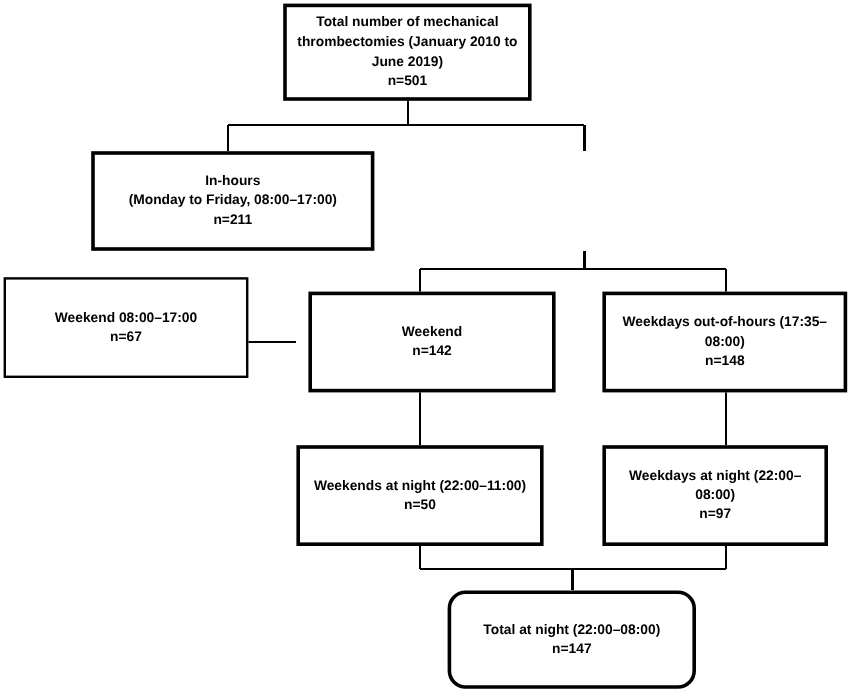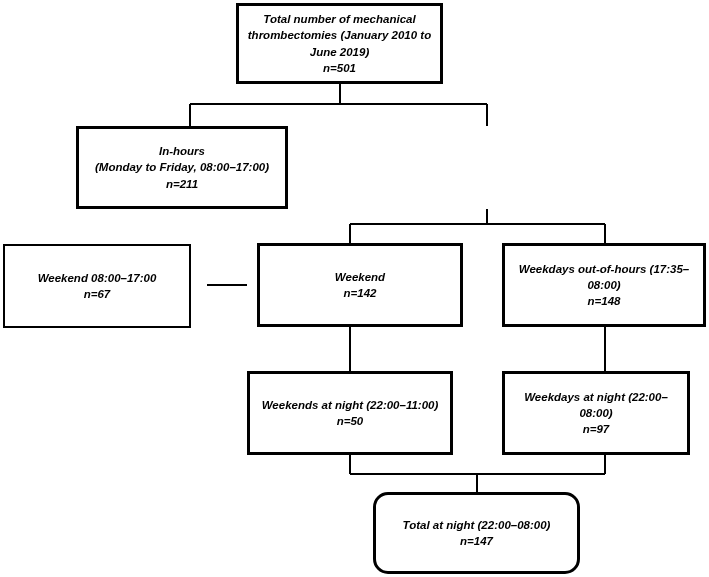--- a/index.html
+++ b/index.html
@@ -7,21 +7,20 @@
     padding: 0;
     background: #ffffff;
   }
   #flowchart {
     position: relative;
     width: 709px;
     height: 577px;
     background: #ffffff;
     font-family: "Liberation Sans", sans-serif;
     overflow: hidden;
-    font-style: italic;
   }
   .connectors {
     position: absolute;
     left: 0;
     top: 0;
     width: 709px;
     height: 577px;
     pointer-events: none;
   }
   .node {
@@ -76,28 +75,28 @@
       <line x1="350" y1="474" x2="605" y2="474"></line>
       <line x1="477" y1="474" x2="477" y2="492"></line>
     </g>
   </svg>
 
   <div class="node" style="left:236px; top:3px; width:207px; height:81px;">
     <span class="node-text">Total number of mechanical thrombectomies (January 2010 to June 2019)
 n=501</span>
   </div>
 
-  <div class="node" style="left:76px; top:126px; width:212px; height:83px;text-align:center;">
+  <div class="node" style="left:76px; top:126px; width:236px; height:83px;text-align:center;">
     <span class="node-text">In-hours
 (Monday to Friday, 08:00–17:00)
 n=211</span>
   </div>
 
 
-  <div class="node thin" style="left:3px; top:244px; width:188px; height:84px;align-items:center;">
+  <div class="node thin" style="left:3px; top:231px; width:204px; height:84px;align-items:center;">
     <span class="node-text">Weekend 08:00–17:00
 n=67</span>
   </div>
 
   <div class="node" style="left:257px; top:243px; width:206px; height:84px;">
     <span class="node-text">Weekend
 n=142</span>
   </div>
 
   <div class="node" style="left:502px; top:243px; width:204px; height:84px;">

